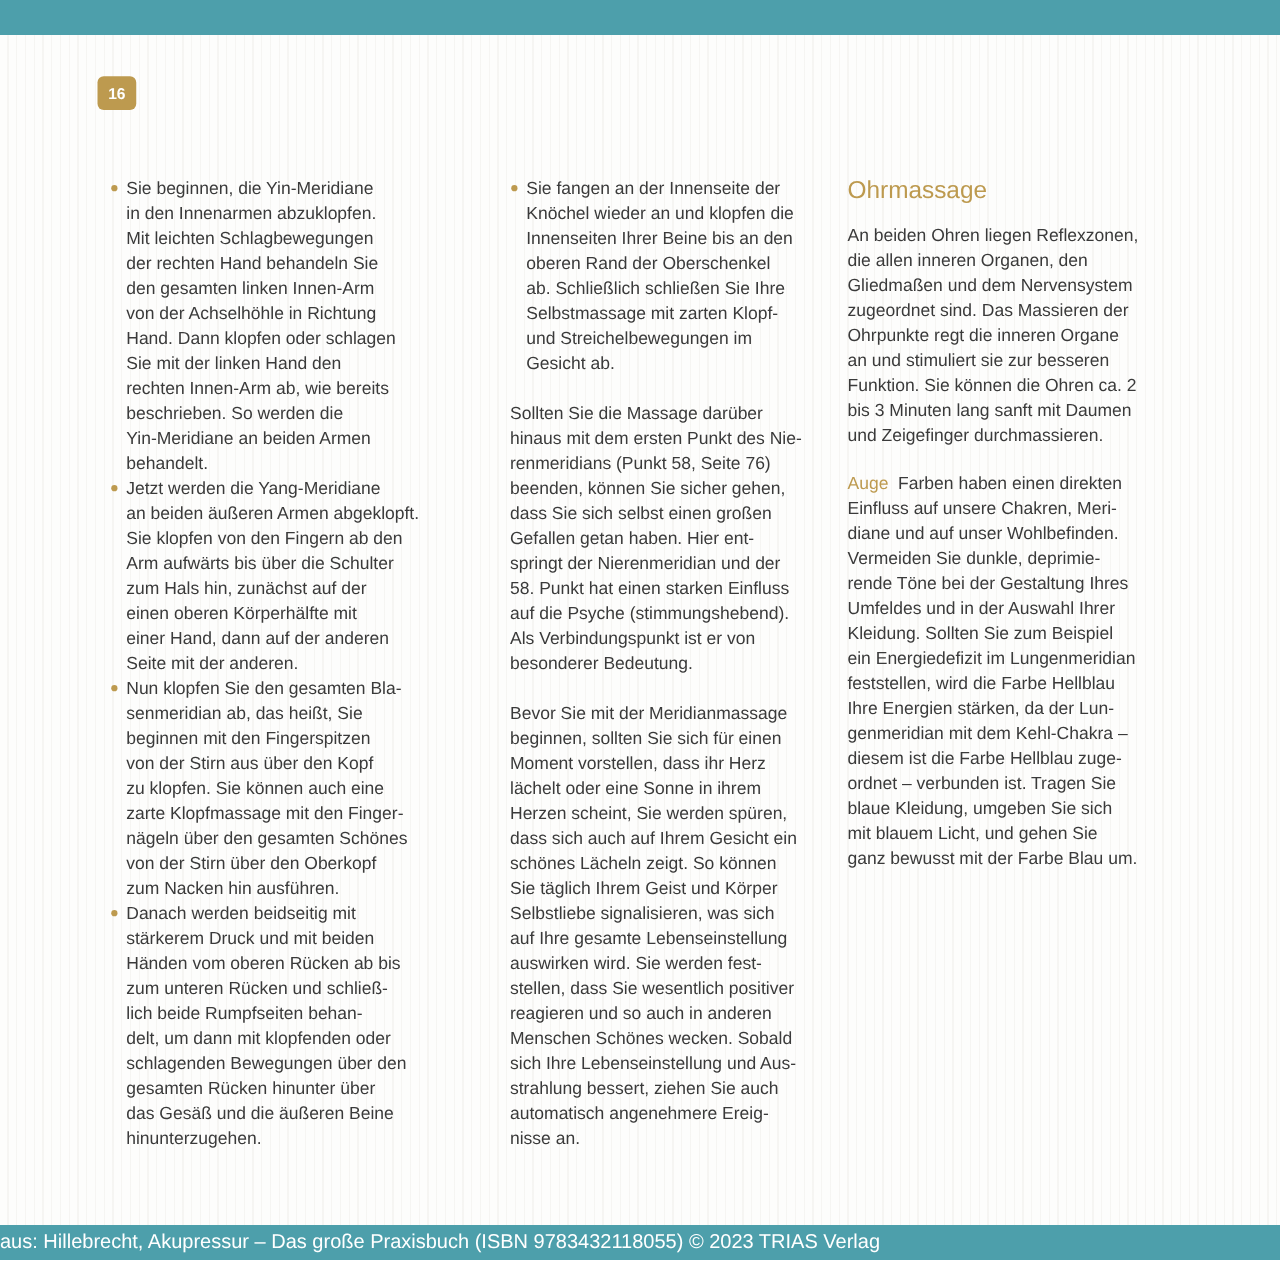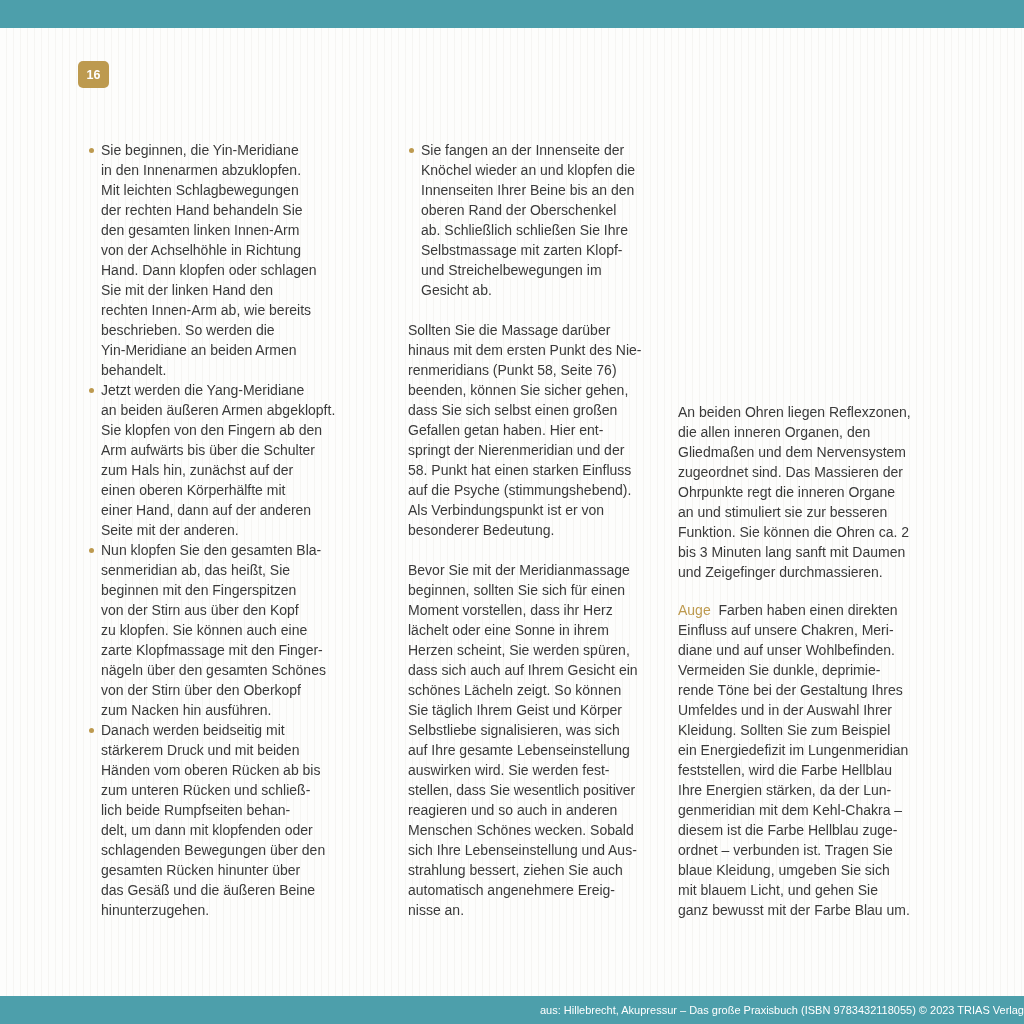--- a/index.html
+++ b/index.html
@@ -27,21 +27,21 @@
     position: absolute; left: 78px; top: 33px;
     width: 31px; height: 27px;
     background: var(--gold, #bd9a4f);
     border-radius: 5px;
     color: #ffffff;
     font-size: 12.5px; font-weight: bold;
     display: flex; align-items: center; justify-content: center;
   }
   .columns {
     position: absolute; left: 88px; top: 112px;
-    display: flex; align-items: flex-end;
+    display: flex; align-items: flex-start;
   }
   .col { font-size: 14px; line-height: 20px; }
   .col1 { width: 237px; margin-right: 83px; }
   .col2 { width: 235px; margin-right: 35px; }
   .col3 { width: 262px; }
   .bullet-item { position: relative; padding-left: 13px; }
   .bullet-item .dot {
     position: absolute; left: 1px; top: 8px;
     width: 5px; height: 5px; border-radius: 50%;
     background: var(--gold, #bd9a4f);
@@ -52,25 +52,25 @@
     color: var(--gold, #bd9a4f);
     font-size: 19.5px; font-weight: 400; line-height: 24px;
     margin: 0;
   }
   .col3 h2.second { margin-top: 20px; }
   .col3 p.first-para { margin-top: 14px; }
   .col3 p.mid-para { margin-top: 14px; }
   .col3 p.lead-para { margin-top: 18px; }
   .lead { color: var(--gold, #bd9a4f); font-weight: 400; margin-top: 28px; }
   .footer {
-    position: absolute; left: 0; right: 0; bottom: 0; height: 28px;
+    position: absolute; left: 0; right: 0; bottom: 16px; height: 28px;
     background: var(--teal, #4d9fab);
     color: #ffffff;
-    display: flex; align-items: center; justify-content: flex-end;
-    font-size: 11px;
+    display: flex; align-items: center; justify-content: flex-start;
+    font-size: 16px;
   }
 </style>
 </head>
 <body>
 
 <div class="topbar"></div>
 
 <div class="page">
 
   <div class="page-number">16</div>
@@ -168,20 +168,21 @@
 stellen, dass Sie wesentlich positiver
 reagieren und so auch in anderen
 Menschen Schönes wecken. Sobald
 sich Ihre Lebenseinstellung und Aus-
 strahlung bessert, ziehen Sie auch
 automatisch angenehmere Ereig-
 nisse an.</p>
     </div>
 
     <div class="col col3">
+      <h2>Ohrmassage</h2>
       <p class="first-para">An beiden Ohren liegen Reflexzonen,
 die allen inneren Organen, den
 Gliedmaßen und dem Nervensystem
 zugeordnet sind. Das Massieren der
 Ohrpunkte regt die inneren Organe
 an und stimuliert sie zur besseren
 Funktion. Sie können die Ohren ca. 2
 bis 3 Minuten lang sanft mit Daumen
 und Zeigefinger durchmassieren.</p>
       <p class="lead-para"><span class="lead">Auge</span><span>  Farben haben einen direkten

